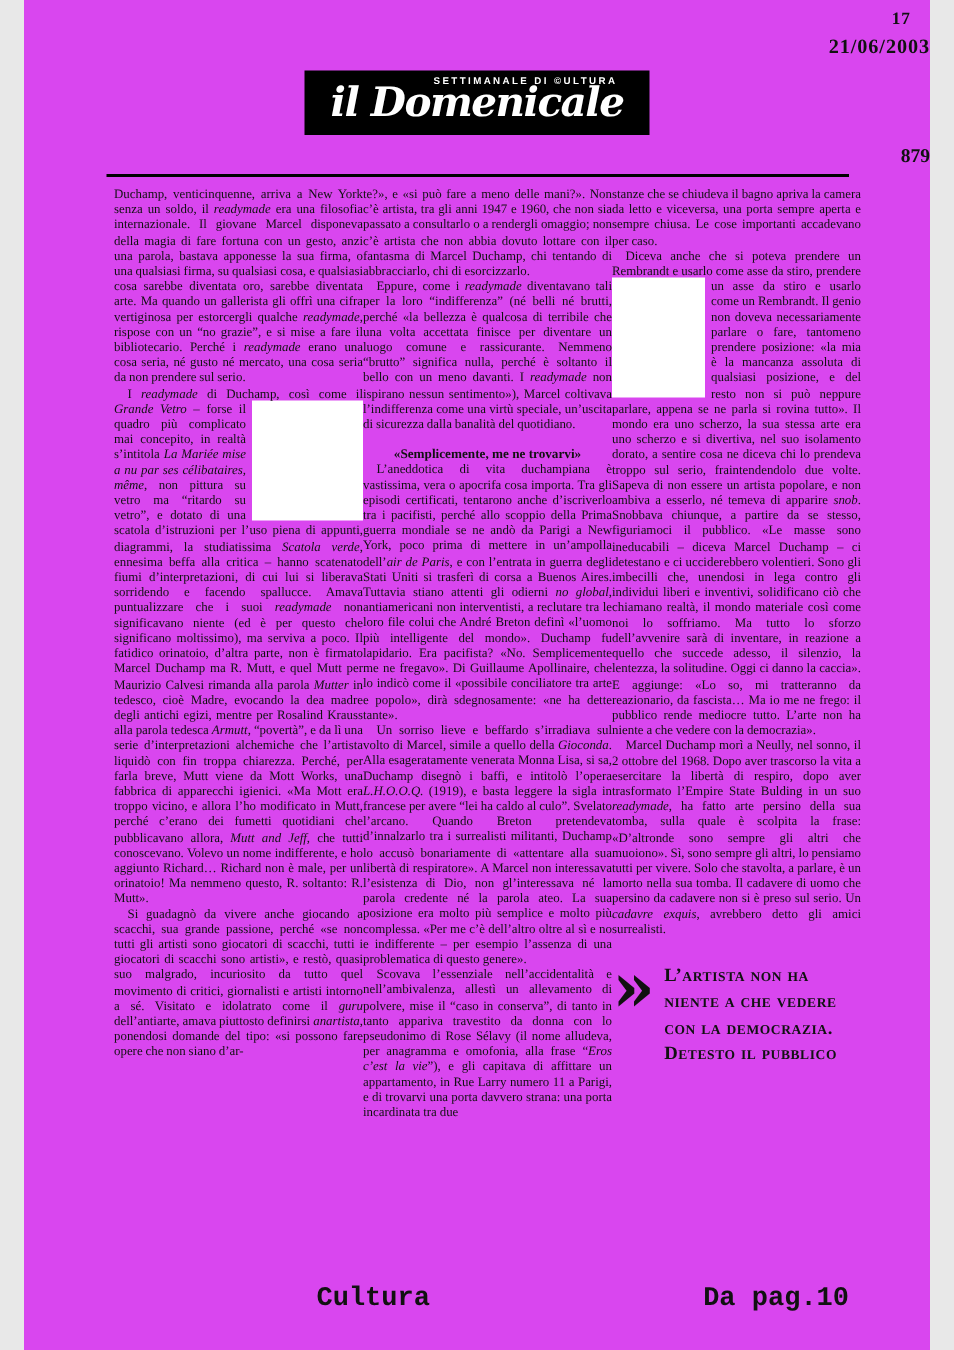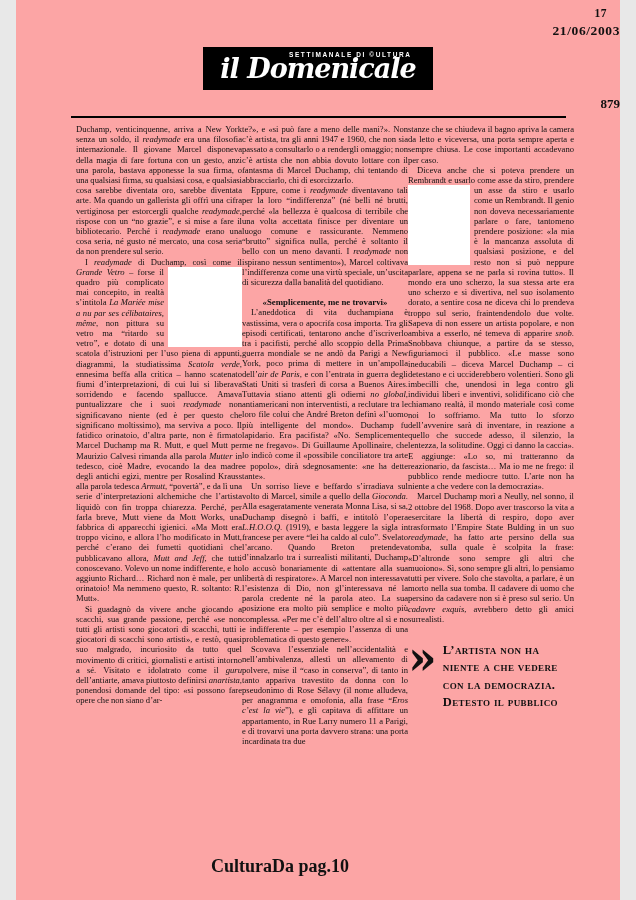--- a/index.html
+++ b/index.html
@@ -1,19 +1,19 @@
 <!DOCTYPE html>
 <html><head>
 <meta charset="utf-8">
 <style>
   * { margin:0; padding:0; box-sizing:border-box; }
   html,body { background:#e8e8e8; }
   .sheet {
     position:relative; width:604px; height:900px; margin:0 auto;
-    background:#fca5a5; color:#111; overflow:hidden;
+    background:#d946ef; color:#111; overflow:hidden;
     font-family:"Liberation Serif", serif;
   }
   .pagenum {
     position:absolute; top:7px; right:13px;
     font-size:11.5px; font-weight:bold; letter-spacing:.5px;
   }
   .date {
     position:absolute; top:23px; left:0; width:100%;
     text-align:right; font-size:13.5px; font-weight:bold; letter-spacing:.6px;
   }
@@ -62,22 +62,22 @@
     font-size:46px; font-weight:900; line-height:36px;
     letter-spacing:-4px; margin-right:10px; flex:0 0 auto;
   }
   .pq-text {
     font-variant:small-caps; font-weight:bold;
     font-size:12.5px; line-height:17.5px; letter-spacing:.4px;
     padding-top:2px;
   }
   .footer {
     position:absolute; top:856px; left:55px; right:54px;
-    display:flex; justify-content:flex-start;
-    font-size:18px; font-weight:bold;
+    display:flex; justify-content:space-between;
+    font-size:18px; font-weight:bold;font-family:Liberation Mono, monospace;
   }
   .footer .section { margin-left:140px; }
 </style>
 </head>
 <body>
 
 <div class="sheet">
   <div class="pagenum">17</div>
   <div class="date">21/06/2003</div>
 

